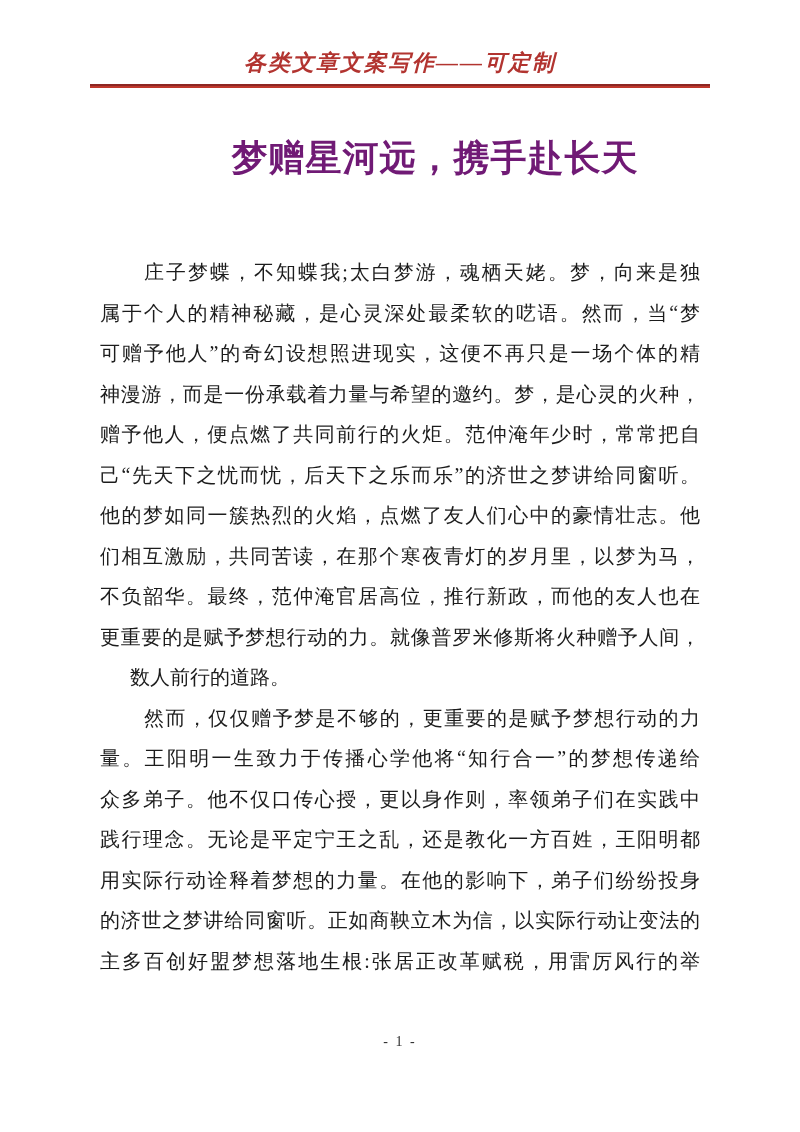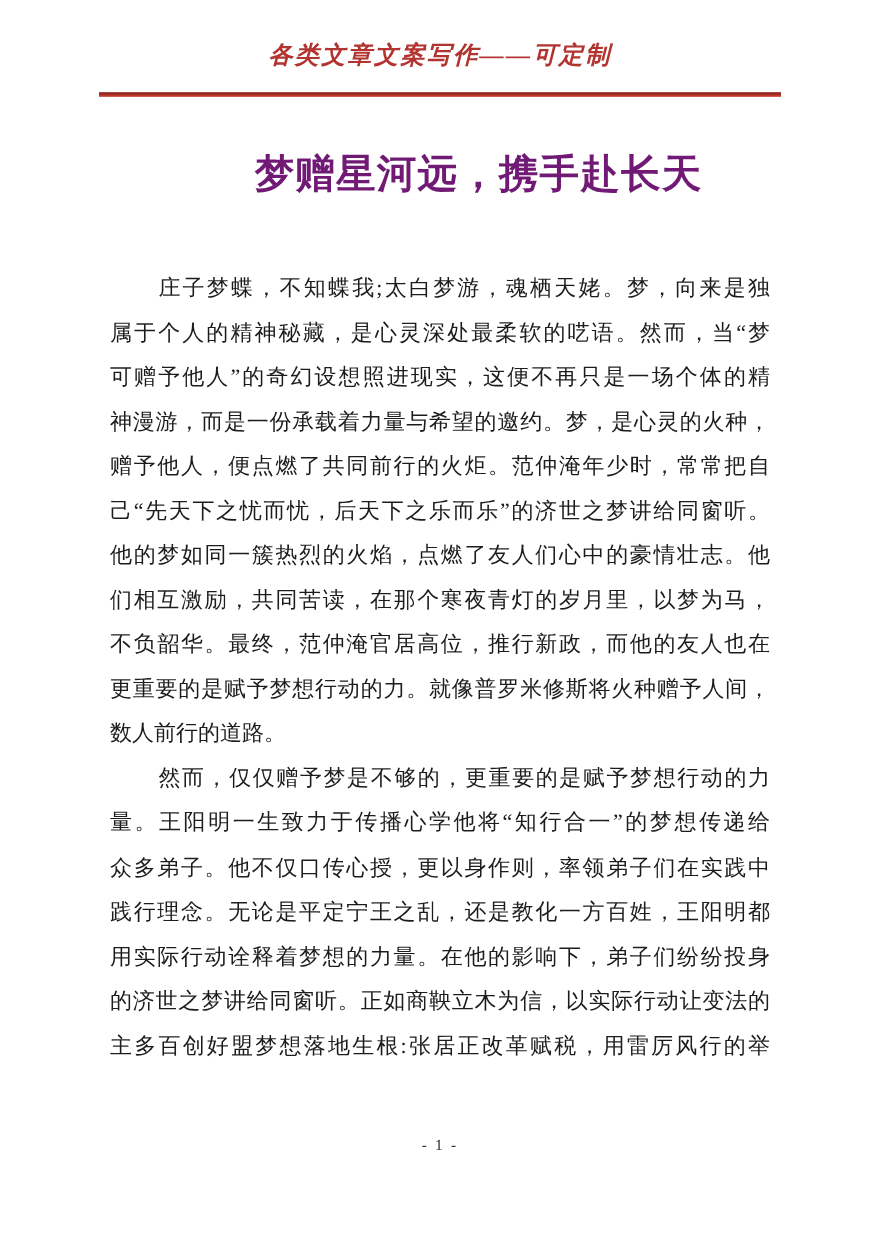--- a/index.html
+++ b/index.html
@@ -13,21 +13,21 @@
   .page {
     position: relative;
     width: 800px;
     height: 1132px;
     background: #ffffff;
     overflow: hidden;
     font-family: "Liberation Serif", "DejaVu Serif", serif;
   }
   .doc-header {
     position: absolute;
-    top: 35px;
+    top: 48px;
     left: 90px;
     width: 620px;
     text-align: center;
   }
   .header-slogan {
     display: inline-block;
     color: var(--accent);
     font-size: 22px;
     letter-spacing: 2px;
     font-weight: bold;
@@ -51,35 +51,35 @@
     text-align: center;
     font-size: 36px;
     line-height: 56px;
     font-weight: bold;
     color: #701a75;
     letter-spacing: 1px;
     white-space: nowrap;
   }
   .doc-body {
     position: absolute;
-    top: 242px;
+    top: 252px;
     left: 100px;
     width: 600px;
     font-size: 20px;
     color: var(--ink);
   }
   .bline {
     height: 40.5px;
     line-height: 40.5px;
     text-align: justify;
     text-align-last: justify;
     overflow: hidden;
   }
   .bline.indent { text-indent: 44px; }
-  .bline.end { text-align-last: left; }
+  .bline.end { text-align-last: left; margin-left: 30px; }
   .doc-footer {
     position: absolute;
     top: 1034px;
     left: 0;
     width: 800px;
     text-align: center;
     font-size: 14px;
     letter-spacing: 2px;
     color: #2e2e2e;
   }

